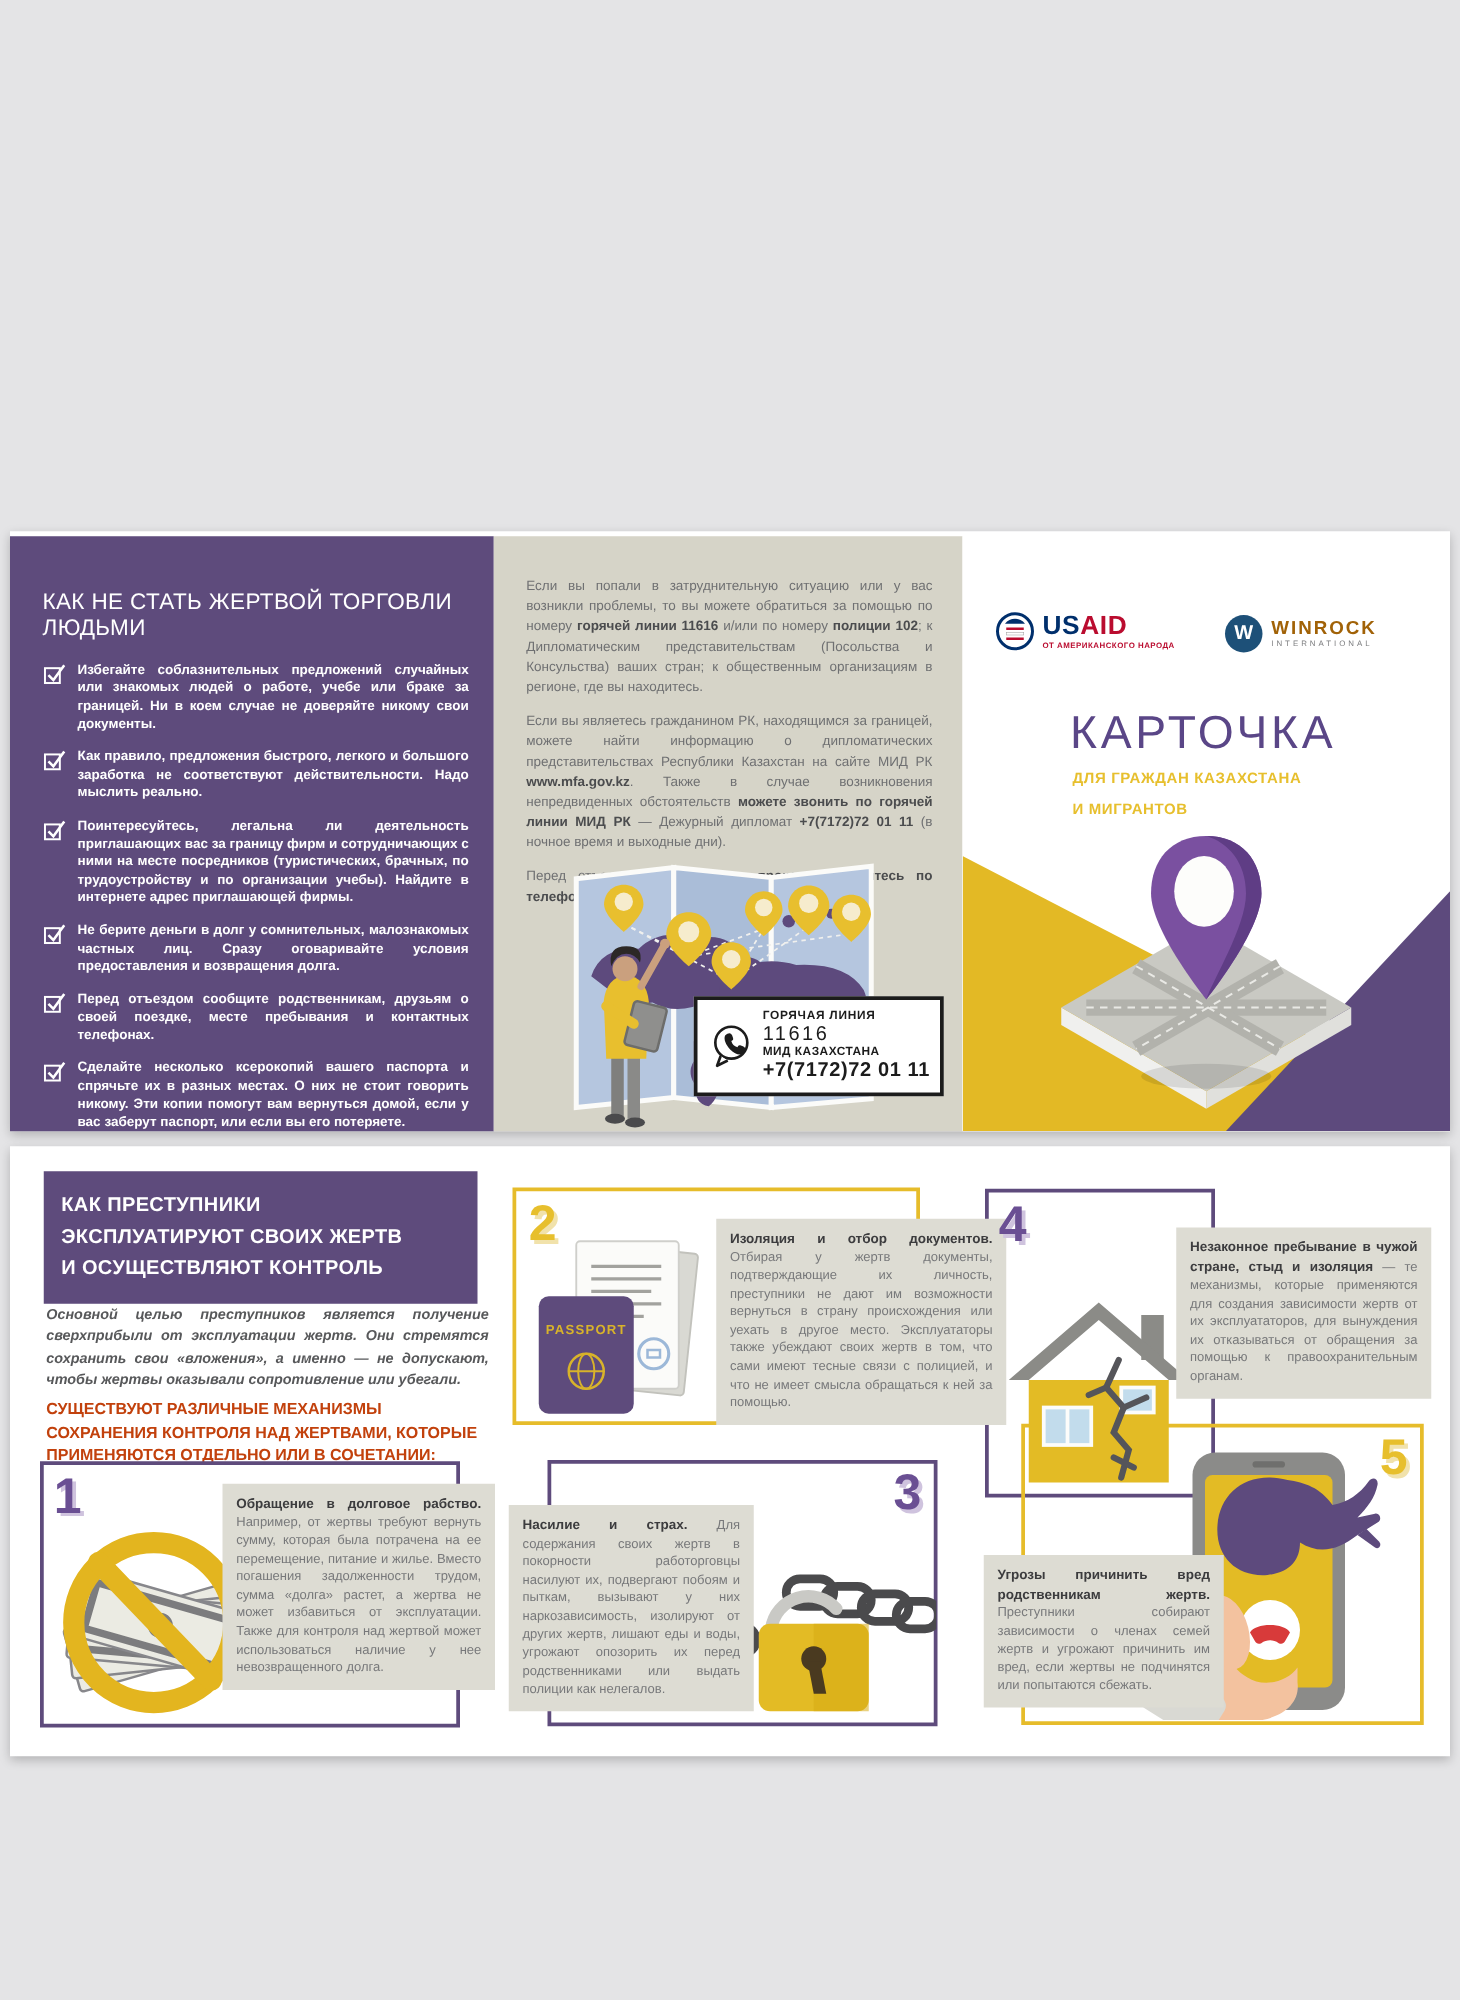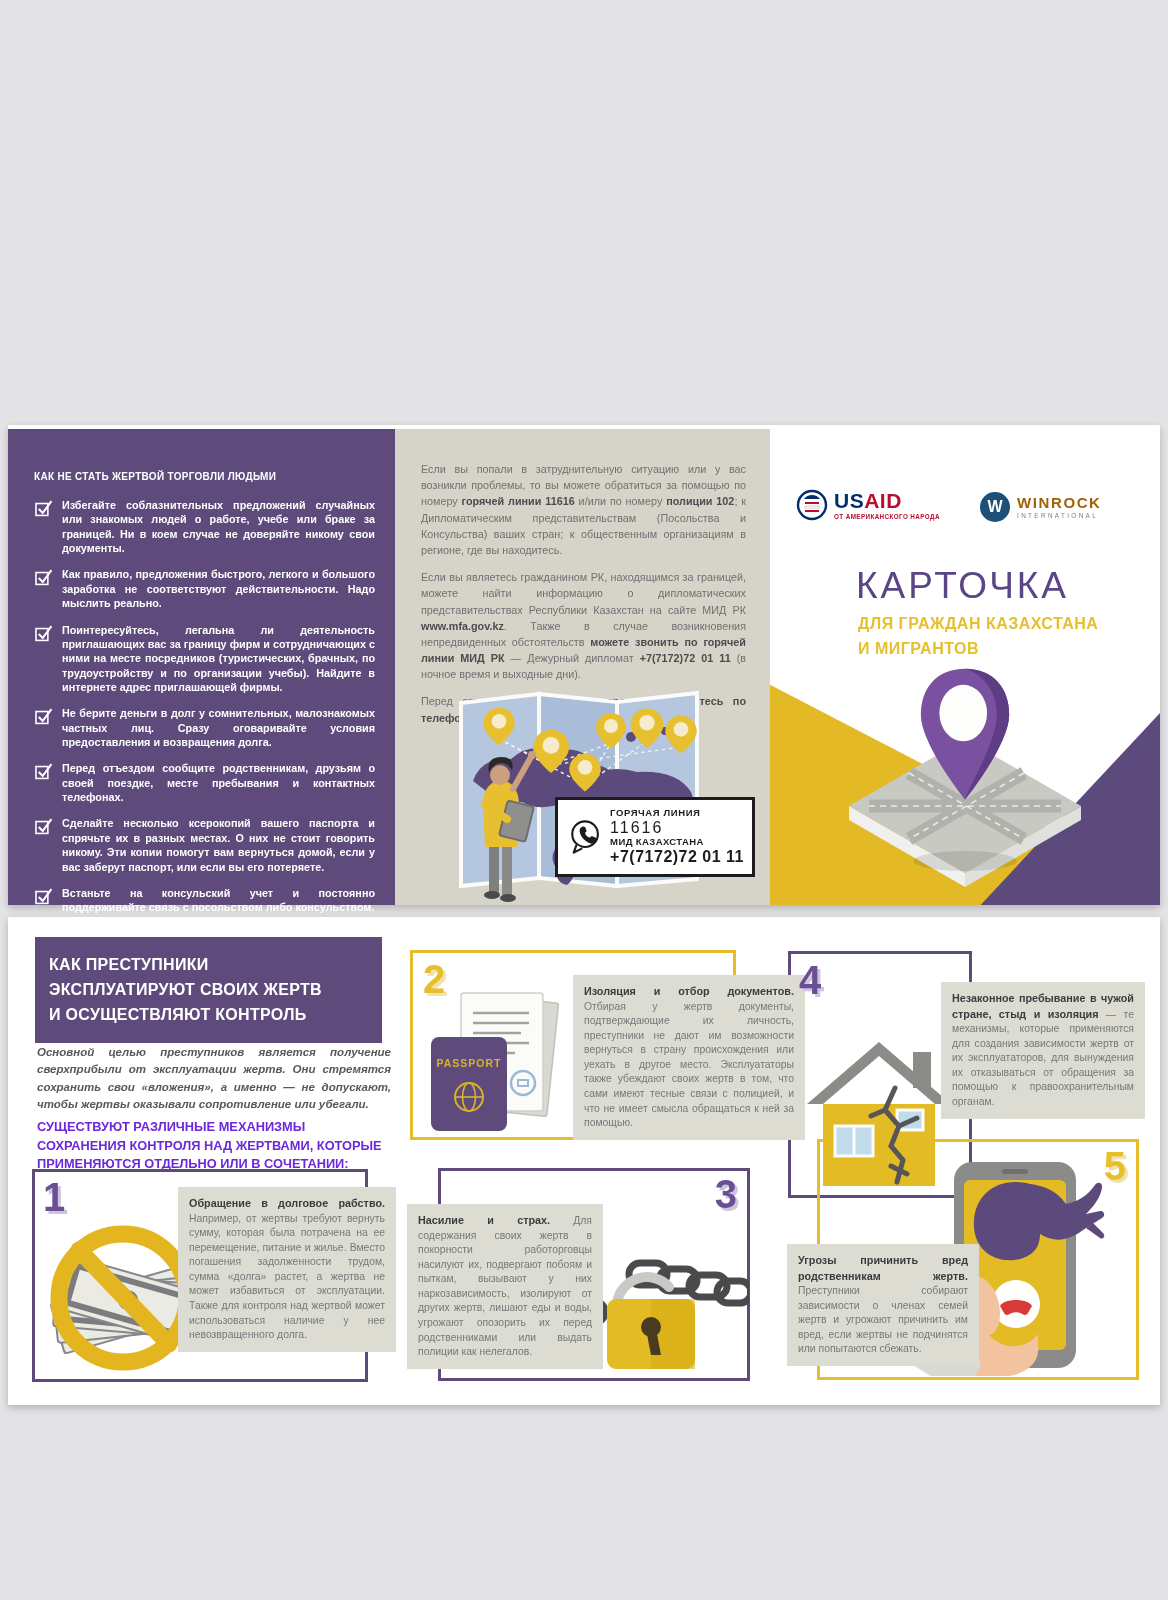--- a/index.html
+++ b/index.html
@@ -9,21 +9,21 @@
     font-family:"Liberation Sans", sans-serif;
     position:relative;
     overflow:hidden;
   }
   .sheet { position:absolute; left:8px; width:1152px; background:#fff;
            box-shadow:0 3px 8px rgba(0,0,0,.22); }
   
   #front { top:425px; height:480px; padding-top:4px; display:flex; }
   .panel { position:relative; height:476px; }
   .panel-prevention { width:387px; background:#5e4b7c; color:#fff; padding:42px 20px 0 26px; }
-  .panel-prevention h1 { font-size:10px; letter-spacing:.3px; font-weight:bold; margin-bottom:16px; }
+  .panel-prevention h1 { font-size:18px; letter-spacing:.3px; font-weight:normal; margin-bottom:16px; }
   .chk-item { display:flex; gap:9px; margin-bottom:12px; }
   .chk-item svg { width:19px; height:19px; flex-shrink:0; margin-top:0; }
   .chk-item p { font-size:10.8px; font-weight:bold; line-height:1.33; text-align:justify; }
 
   .panel-help { width:375px; background:#d6d4c8; padding:32px 24px 12px 26px; color:#6f7072; }
   .panel-help p { font-size:10.8px; line-height:1.5; text-align:justify; margin-bottom:11px; }
   .b { font-weight:bold; color:#4b4c4e; }
   .map-illu { position:absolute; left:56px; top:256px; }
   .hotline-box { position:absolute; left:160px; top:368px; width:200px; height:80px;
                  background:#fff; border:3px solid #1c1c1c; display:flex; align-items:center;
@@ -40,39 +40,39 @@
   .usaid-us { color:#002f6c; } .usaid-aid { color:#ba0c2f; }
   .usaid-tagline { font-size:6.3px; color:#ba0c2f; font-weight:bold; letter-spacing:.4px; margin-top:2px; }
   .logo-winrock { position:absolute; left:210px; top:63px; display:flex; align-items:center; gap:7px; }
   .winrock-name { font-size:15px; font-weight:bold; color:#a16207; letter-spacing:1.6px; line-height:1; }
   .winrock-tagline { font-size:6.3px; color:#7c7d7f; letter-spacing:2.4px; margin-top:2px; }
   .win-circle { width:30px; height:30px; border-radius:50%; background:#1d5078; color:#fff;
                 display:flex; align-items:center; justify-content:center;
                 font-weight:bold; font-size:16px; }
   .cover-title { position:absolute; left:86px; top:136px; font-size:37px; color:#5a4687;
                  letter-spacing:3px; font-weight:500; }
-  .cover-sub { position:absolute; left:88px; color:#e7bf2d; font-weight:bold; font-size:16px; letter-spacing:.5px; }
+  .cover-sub { position:absolute; left:88px; color:#e7bf2d; font-weight:bold; font-size:12px; letter-spacing:.5px; }
   .cover-sub1 { top:186px; } .cover-sub2 { top:211px; }
   .cover-geo { position:absolute; left:0; bottom:0; width:100%; height:256px; }
   .geo-yellow { position:absolute; inset:0; background:#e3b925;
                 clip-path:polygon(0 14%, 100% 93%, 100% 100%, 0 100%); }
   .geo-purple { position:absolute; inset:0; background:#5d4a7d;
                 clip-path:polygon(100% 25%, 54% 100%, 100% 100%); }
   .geo-tile { position:absolute; left:50%; transform:translateX(-50%); bottom:16px; }
   .geo-pin  { position:absolute; left:50%; transform:translateX(-50%); bottom:98px; }
 
   
   #inside { top:917px; height:488px; }
   .in-header { position:absolute; left:27px; top:20px; width:347px; background:#5e4b7c;
                color:#fff; padding:16px 14px; font-size:16px; font-weight:bold;
                line-height:1.55; letter-spacing:.3px; }
   .in-intro { position:absolute; left:29px; top:127px; width:354px; font-style:italic;
               font-weight:bold; color:#57585a; font-size:11.5px; line-height:1.5; text-align:justify; }
   .in-caps { position:absolute; left:29px; top:201px; width:358px; font-weight:bold;
-             color:#6d28d9; font-size:12.8px; line-height:1.45; }
+             color:#c2410c; font-size:12.8px; line-height:1.45; }
   .mech-box { position:absolute; }
   .mech-box.purple { border:3px solid #5e4b7c; }
   .mech-box.yellow { border:3px solid #e6bc2a; }
   #box1 { left:24px;  top:252px; width:336px; height:213px; }
   #box2 { left:402px; top:33px;  width:326px; height:190px; }
   #box3 { left:430px; top:251px; width:312px; height:213px; }
   #box4 { left:780px; top:34px;  width:184px; height:247px; }
   #box5 { left:809px; top:222px; width:322px; height:241px; }
   .num { position:absolute; font-size:40px; font-weight:bold; line-height:1; z-index:3; }
   .num.purple { color:#6a4f93; text-shadow:3px 3px 0 #cfc3de; }

